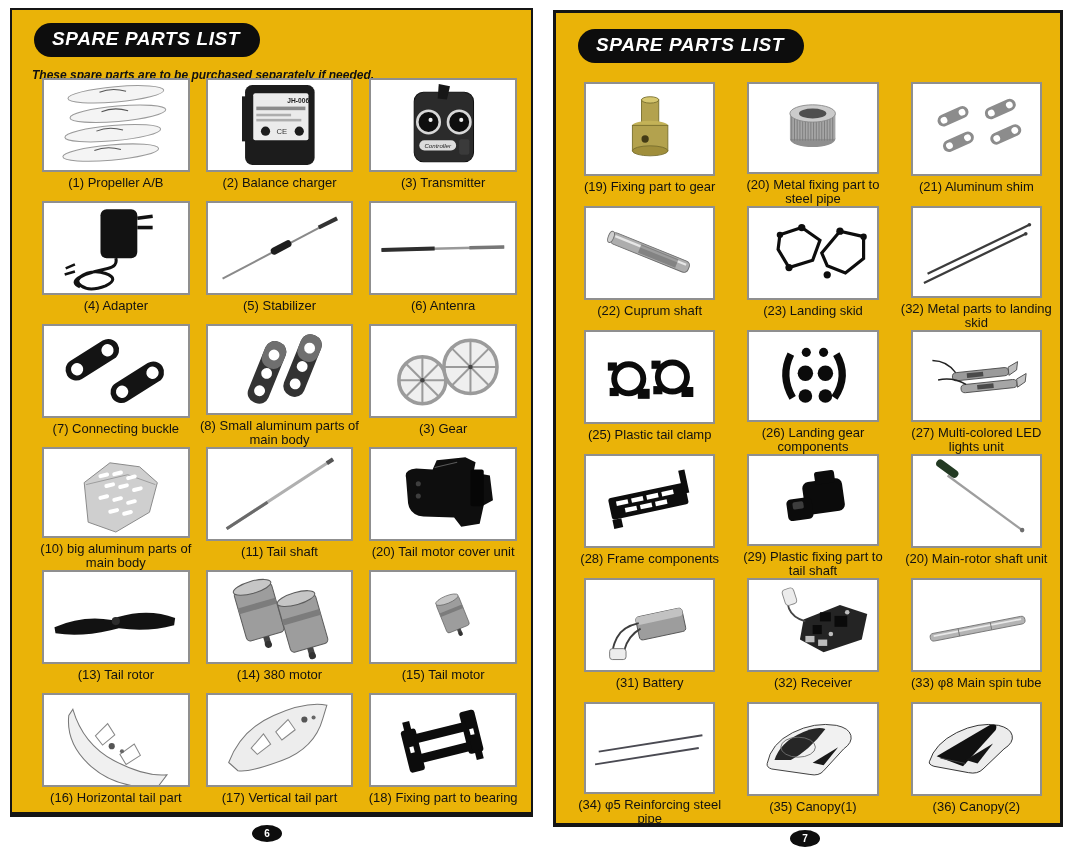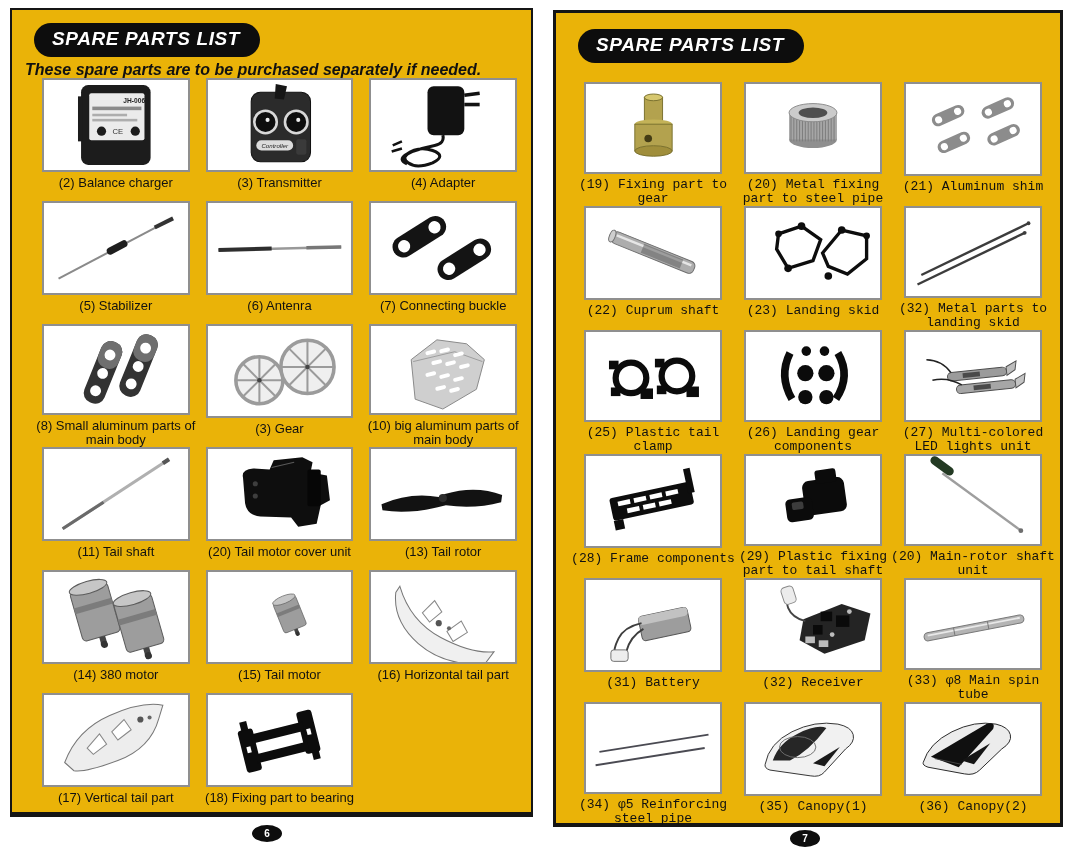--- a/index.html
+++ b/index.html
@@ -18,28 +18,28 @@
   }
   .badge{
     position:absolute;left:22px;top:13px;
     background:var(--badge-bg,#0d0d0d);color:var(--badge-text,#fff);
     border-radius:18px;padding:5px 20px 7px 18px;
     font-style:italic;font-weight:bold;font-size:19px;letter-spacing:.6px;
     white-space:nowrap;
   }
   .page-right .badge{top:16px;}
   .subtitle{
-    position:absolute;left:13px;top:51px;margin:0;
-    font-style:italic;font-weight:bold;font-size:16px;color:#111;
+    position:absolute;left:13px;top:51px;margin:7px;
+    font-style:italic;font-weight:bold;font-size:12px;color:#111;
   }
   .grid{
     position:absolute;display:grid;grid-template-columns:repeat(3,1fr);
   }
   .page-left .grid{left:30px;right:14px;top:68px;column-gap:16px;grid-auto-rows:123px;}
-  .page-right .grid{left:28px;right:18px;top:69px;column-gap:22px;grid-auto-rows:124px;font-family:Liberation Mono, monospace;}
+  .page-right .grid{left:28px;right:18px;top:69px;column-gap:32px;grid-auto-rows:124px;}
   .cell{display:flex;flex-direction:column;overflow:visible;}
   .imgbox{
     height:90px;border:2px solid var(--box-border,#8f8f8f);
     background:#fff;box-sizing:content-box;overflow:hidden;
   }
   .imgbox svg{display:block;width:100%;height:100%;}
   .caption{
     font-size:13px;line-height:14px;text-align:center;
     padding-top:4px;margin:0 -14px;color:#111;
   }
@@ -53,20 +53,35 @@
 </style>
 </head>
 <body>
 
 <section class="page page-left">
   <div class="badge">
     <span>SPARE PARTS LIST</span>
   </div>
   <p class="subtitle">These spare parts are to be purchased separately if needed.</p>
   <div class="grid">
+      <div class="cell">
+        <div class="imgbox">
+          <svg viewBox="0 0 140 88" preserveAspectRatio="xMidYMid meet" xmlns="http://www.w3.org/2000/svg">
+            <ellipse cx="70" cy="14" rx="47" ry="7.5" fill="#f4f4f4" stroke="#9a9a9a" transform="rotate(-5 70 14)"></ellipse>
+            <path d="M54 12q12-5 26-1" fill="none" stroke="#555"></path>
+            <ellipse cx="72" cy="33" rx="47" ry="7.5" fill="#f4f4f4" stroke="#9a9a9a" transform="rotate(-5 72 33)"></ellipse>
+            <path d="M56 31q12-5 26-1" fill="none" stroke="#555"></path>
+            <ellipse cx="67" cy="52" rx="47" ry="7.5" fill="#f4f4f4" stroke="#9a9a9a" transform="rotate(-5 67 52)"></ellipse>
+            <path d="M51 50q12-5 26-1" fill="none" stroke="#555"></path>
+            <ellipse cx="65" cy="71" rx="47" ry="7.5" fill="#f4f4f4" stroke="#9a9a9a" transform="rotate(-5 65 71)"></ellipse>
+            <path d="M49 69q12-5 26-1" fill="none" stroke="#555"></path>
+          </svg>
+        </div>
+        <div class="caption">(1) Propeller A/B</div>
+      </div>
       <div class="cell">
         <div class="imgbox">
           <svg viewBox="0 0 140 88" preserveAspectRatio="xMidYMid meet" xmlns="http://www.w3.org/2000/svg">
             <rect x="36" y="5" width="68" height="78" rx="7" fill="#1c1c1c"></rect>
     <rect x="33" y="16" width="4" height="44" fill="#1c1c1c"></rect>
     <rect x="44" y="13" width="54" height="46" rx="2" fill="#ebebeb"></rect>
     <text x="88" y="22" font-size="6.5" fill="#222" text-anchor="middle" font-weight="bold" font-family="Liberation Sans, sans-serif">JH-006</text>
     <rect x="47" y="26" width="48" height="3.5" fill="#8a8a8a"></rect>
     <rect x="47" y="33" width="34" height="2.5" fill="#adadad"></rect>
             <rect x="47" y="38" width="44" height="2.5" fill="#adadad"></rect>

